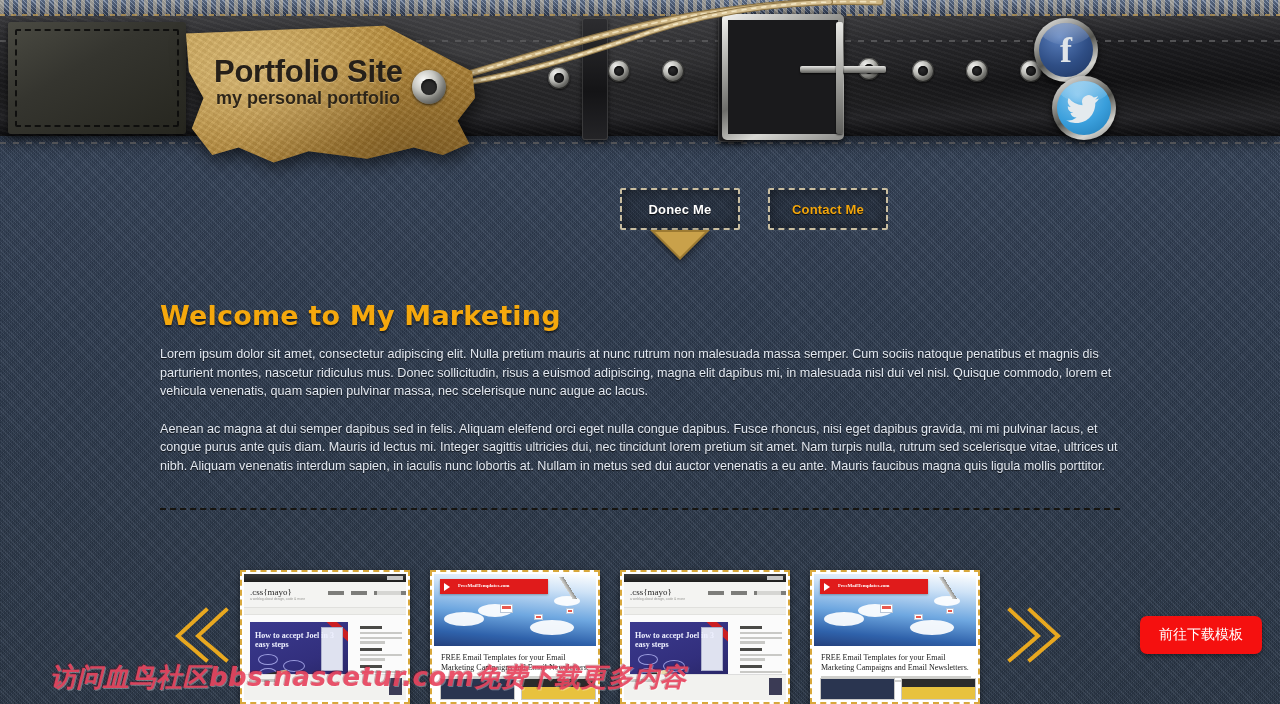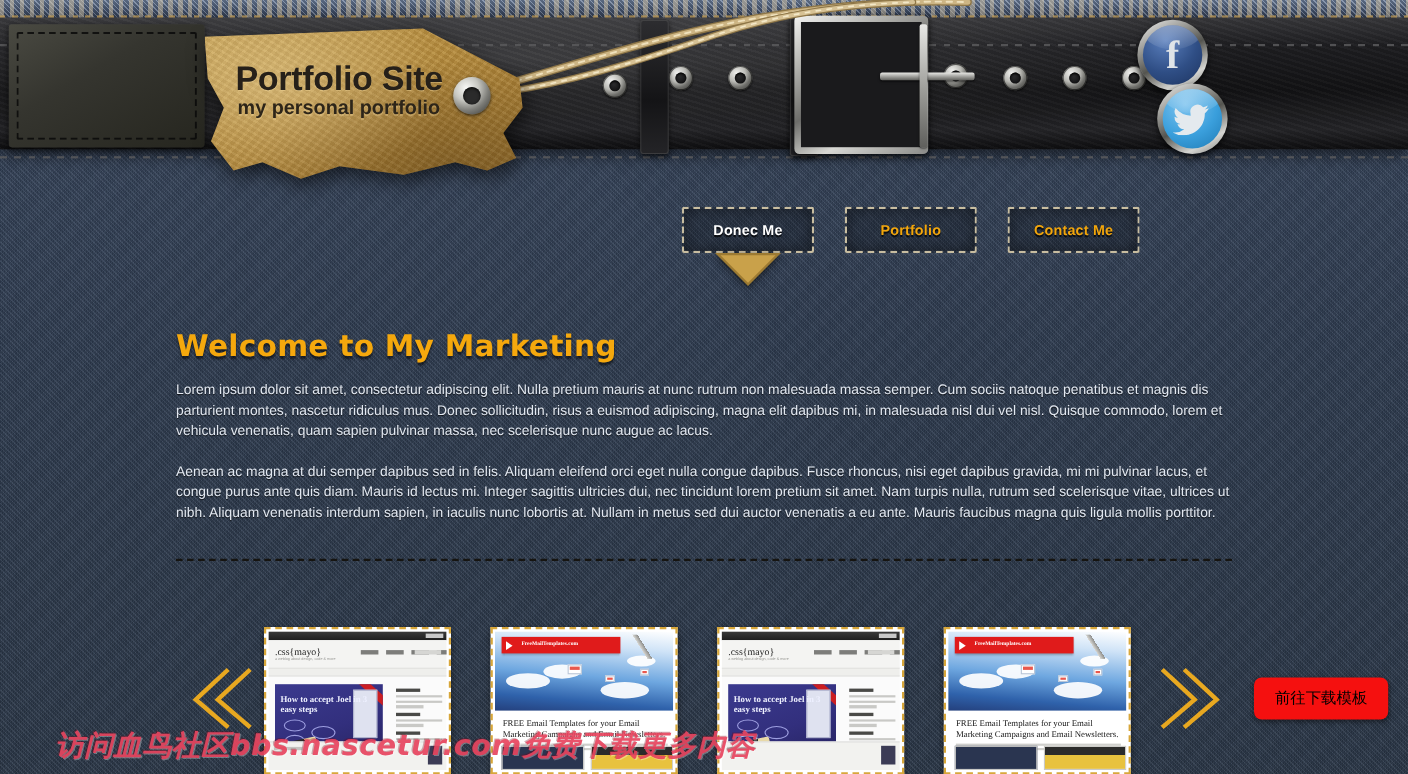--- a/index.html
+++ b/index.html
@@ -267,21 +267,21 @@
   }
   #projects-title { margin-top: 22px; }
 
   
   #carousel {
     position: absolute; left: 160px; top: 600px;
     width: 960px; height: 104px;
     display: flex; align-items: flex-start;
   }
   .arrow { width: 80px; height: 70px; cursor: pointer; flex: 0 0 auto; }
-  .thumbs { display: flex; gap: 36px; margin-top: -30px; align-items: flex-end; }
+  .thumbs { display: flex; gap: 20px; margin-top: -30px; align-items: flex-end; }
 
   .thumb {
     width: 170px; height: 134px;
     border: 2px dashed #d8a73a;
     background: #ffffff;
     overflow: hidden;
     position: relative;
     cursor: pointer;
     box-shadow: 0 2px 6px rgba(0,0,0,.5);
   }
@@ -346,21 +346,21 @@
   .siteB .cards .c { flex:1; background:#2a3550; border:.7px solid #c9c9c6; }
   .siteB .cards .c.y { background: linear-gradient(180deg,#2b2b2b 0 38%, #e8c23e 38% 100%); }
 
   
   #download-btn {
     position: absolute; right: 18px; top: 616px;
     width: 122px; height: 38px;
     background: #f5100f;
     border-radius: 7px;
     display:flex; align-items:center; justify-content:center;
-    color: #000000; font-size: 14px;
+    color: #ffffff; font-size: 14px;
     font-family: "DejaVu Sans", sans-serif;
     cursor: pointer;
     box-shadow: 0 2px 5px rgba(0,0,0,.45);
     text-align: center;
   }
 
   
   #watermark {
     position: absolute;
     left: 50px; top: 660px;
@@ -441,23 +441,20 @@
     <div class="tag-shape"></div>
     <div class="tag-hole"></div>
     <h1 id="site-title">Portfolio Site</h1>
     <div id="site-tagline">my personal portfolio</div>
   </div>
 
   <nav id="main-nav">
     <div class="nav-btn active">
       <span>Donec Me</span>
       <span class="nav-pointer"></span>
-    </div>
-    <div class="nav-btn">
-      <span>Portfolio</span>
     </div>
     <div class="nav-btn">
       <span>Contact Me</span>
     </div>
   </nav>
 
   <main id="content">
     <h2 class="section-title" id="welcome-title">Welcome to My Marketing</h2>
     <p class="body-text" id="para-1">Lorem ipsum dolor sit amet, consectetur adipiscing elit. Nulla pretium mauris at nunc rutrum non malesuada massa semper. Cum sociis natoque penatibus et magnis dis parturient montes, nascetur ridiculus mus. Donec sollicitudin, risus a euismod adipiscing, magna elit dapibus mi, in malesuada nisl dui vel nisl. Quisque commodo, lorem et vehicula venenatis, quam sapien pulvinar massa, nec scelerisque nunc augue ac lacus.</p>
     <p class="body-text" id="para-2">Aenean ac magna at dui semper dapibus sed in felis. Aliquam eleifend orci eget nulla congue dapibus. Fusce rhoncus, nisi eget dapibus gravida, mi mi pulvinar lacus, et congue purus ante quis diam. Mauris id lectus mi. Integer sagittis ultricies dui, nec tincidunt lorem pretium sit amet. Nam turpis nulla, rutrum sed scelerisque vitae, ultrices ut nibh. Aliquam venenatis interdum sapien, in iaculis nunc lobortis at. Nullam in metus sed dui auctor venenatis a eu ante. Mauris faucibus magna quis ligula mollis porttitor.</p>

